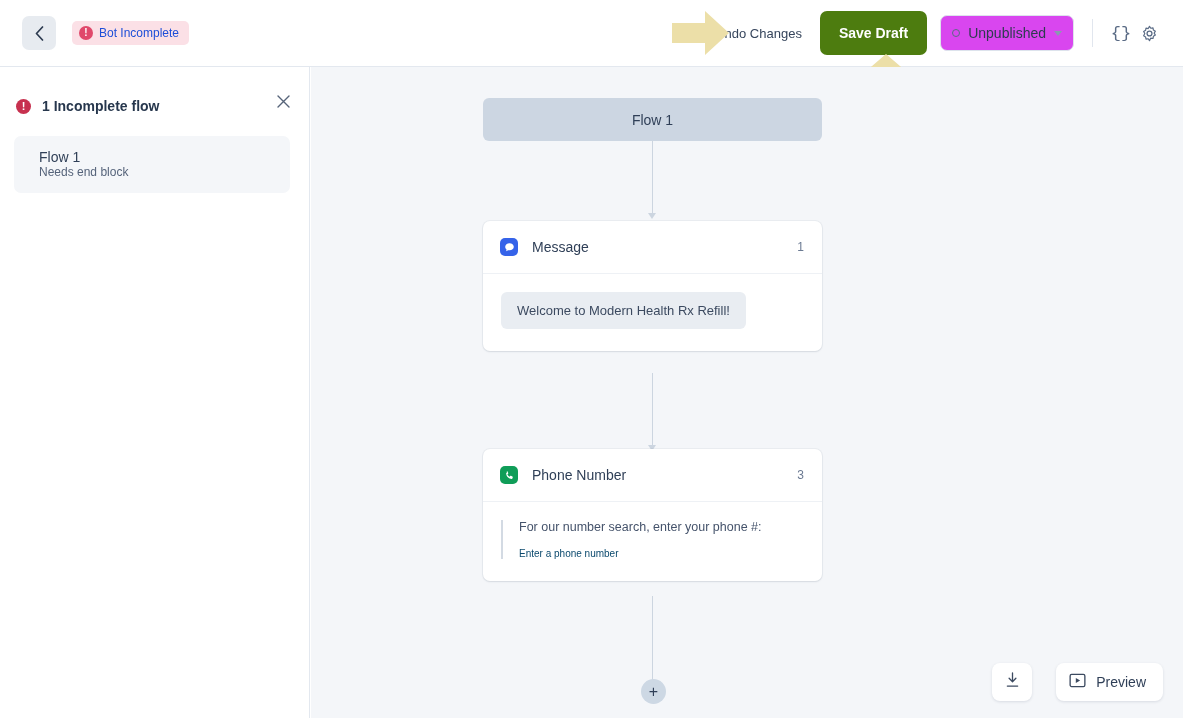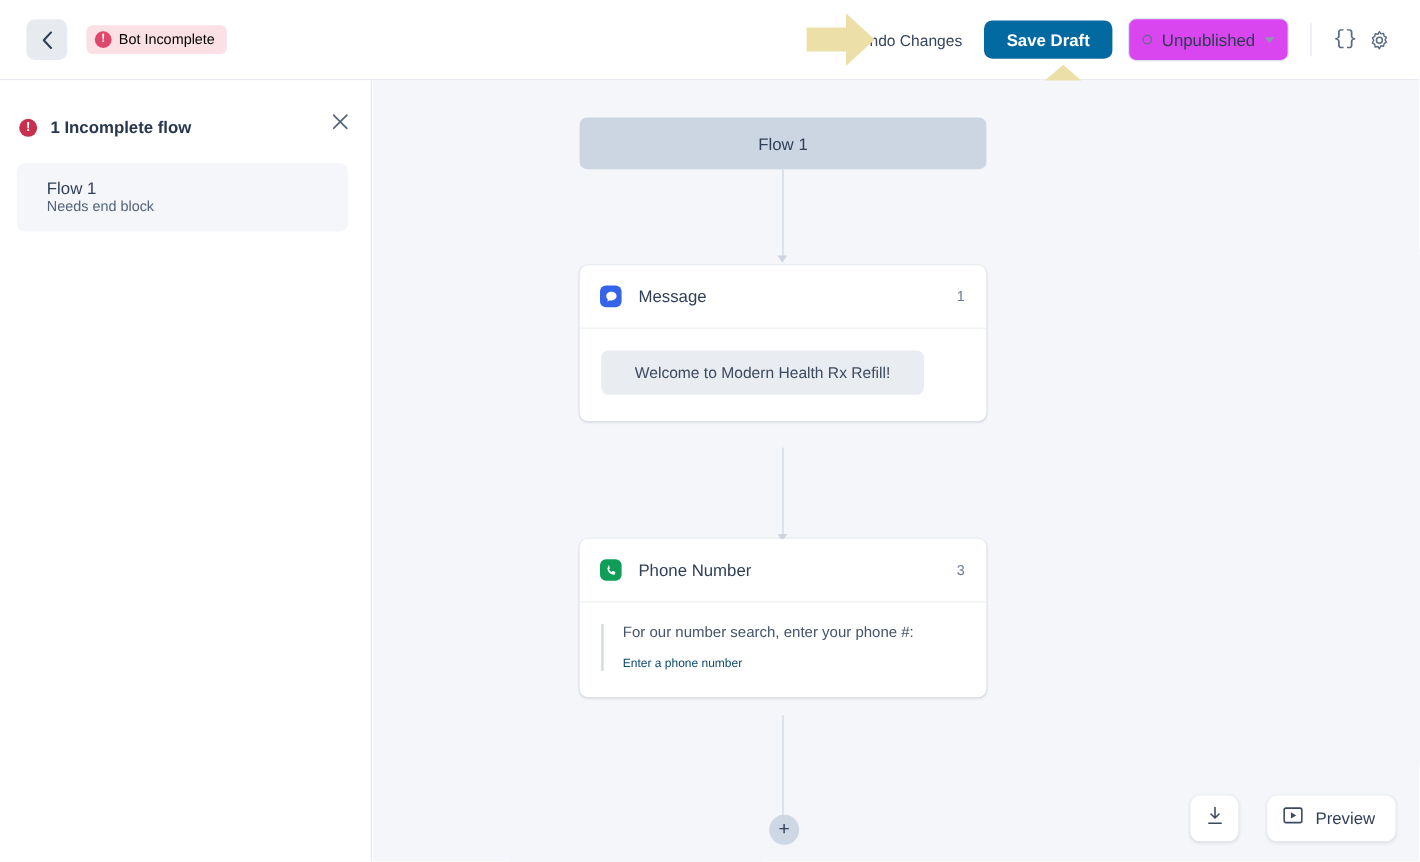--- a/index.html
+++ b/index.html
@@ -41,21 +41,21 @@
     margin-left: 16px;
     height: 24px;
     background: #fbe0e6;
     border-radius: 5px;
     display: flex; align-items: center;
     padding: 0 10px 0 7px;
     gap: 6px;
   }
   .badge-incomplete .blabel {
     font-size: 12px;
-    color: #000000;
+    color: #1d4ed8;
     white-space: nowrap;
   }
   .excl-icon {
     width: 14px; height: 14px; border-radius: 50%;
     background: #e0486b;
     color: #fff; font-size: 10px; font-weight: bold;
     display: flex; align-items: center; justify-content: center;
     line-height: 1;
   }
 
@@ -65,25 +65,25 @@
     padding-right: 20px;
   }
   .undo-changes {
     font-size: 13px;
     color: #36455c;
     margin-right: 18px;
     cursor: pointer;
     white-space: nowrap;
   }
   .save-draft {
-    background: #0369a1;
+    background: #4d7c0f;
     color: #ffffff;
     border: none;
     border-radius: 7px;
-    height: 32px;
+    height: 44px;
     padding: 0 19px;
     font-size: 14px;
     font-weight: bold;
     font-family: "Liberation Sans", sans-serif;
     cursor: pointer;
     white-space: nowrap;
     text-align: right;
   }
   .publish-select {
     margin-left: 13px;
@@ -250,21 +250,21 @@
     margin-left: auto;
     font-size: 12px;
     color: #6b7a92;
   }
 
   .node-body { padding: 18px 20px 22px 18px; }
   .bubble {
     display: inline-block;
     background: #e9edf2;
     border-radius: 6px;
-    padding: 11px 28px;
+    padding: 11px 16px;
     font-size: 13px;
     color: #3c4a60;
   }
   .qblock {
     border-left: 2px solid #d3dae3;
     padding-left: 16px;
   }
   .qblock .q-prompt {
     font-size: 12.5px;
     color: #45536b;

